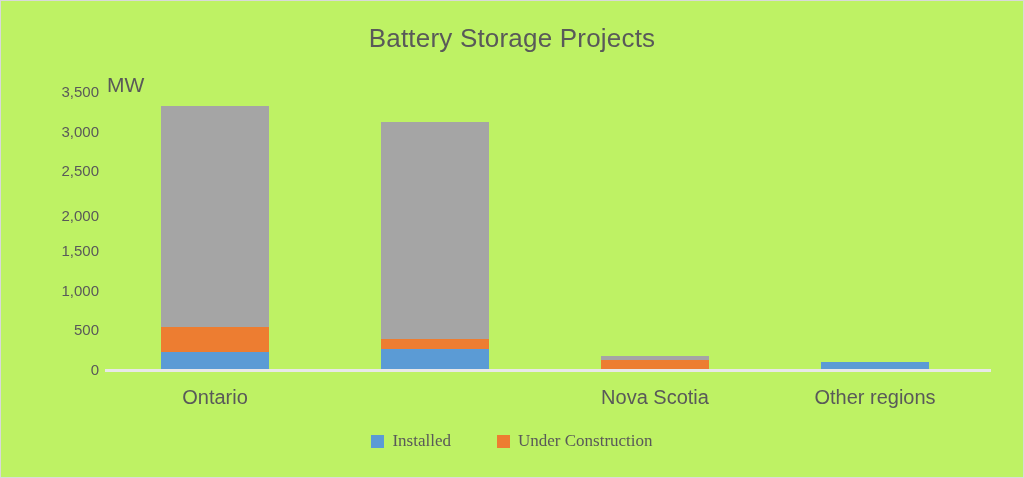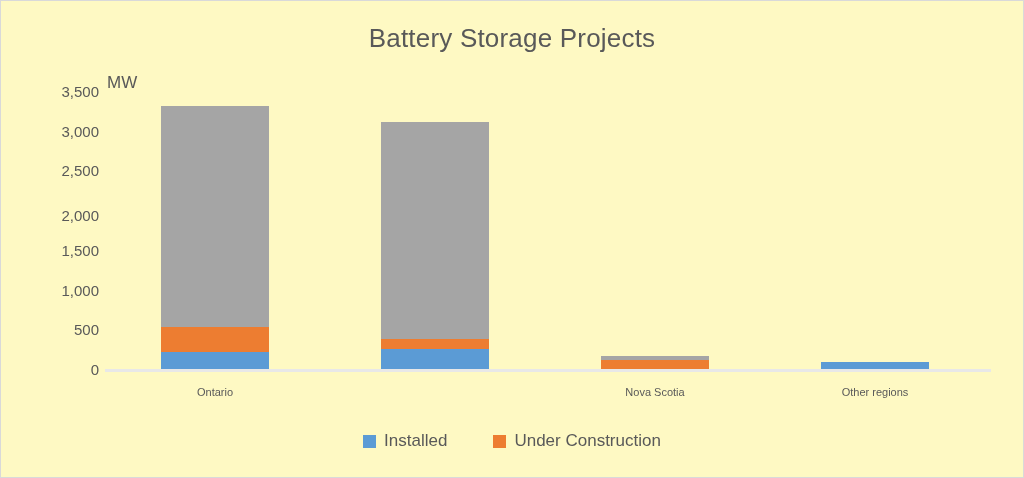--- a/index.html
+++ b/index.html
@@ -8,21 +8,21 @@
     background: #ffffff;
   }
   body {
     font-family: "Liberation Sans", sans-serif;
   }
   #chart-frame {
     position: relative;
     width: 1024px;
     height: 478px;
     box-sizing: border-box;
-    background: #fef9c3;
+    background: #bef264;
     border: 1px solid #d9d9d9;
     overflow: hidden;
   }
   
   #chart-title {
     position: absolute;
     left: 0;
     right: 0;
     top: 22px;
     text-align: center;
@@ -62,21 +62,21 @@
     position: absolute;
     left: 36px;
     top: 90px;
     width: 62px;
     height: 278px;
   }
   #y-axis-unit {
     position: absolute;
     left: 106px;
     top: 72px;
-    font-size: 17px;
+    font-size: 21px;
     color: #595959;
   }
   
   .bar-group {
     position: absolute;
     bottom: 0;
     width: 220px;
     height: 100%;
   }
   .bar-stack {
@@ -97,34 +97,35 @@
     left: 104px;
     top: 385px;
     width: 880px;
     height: 28px;
   }
   .cat-label {
     position: absolute;
     top: 0;
     width: 220px;
     text-align: center;
-    font-size: 11px;
+    font-size: 20px;
     color: #595959;
     white-space: nowrap;
   }
   
   #legend {
     position: absolute;
     left: 0;
     right: 0;
     top: 430px;
     display: flex;
     justify-content: center;
     align-items: center;
     gap: 46px;
+    font-family: Liberation Serif, serif;
   }
   .legend-item {
     display: flex;
     align-items: center;
     gap: 8px;
   }
   .legend-swatch {
     width: 13px;
     height: 13px;
     display: block;

